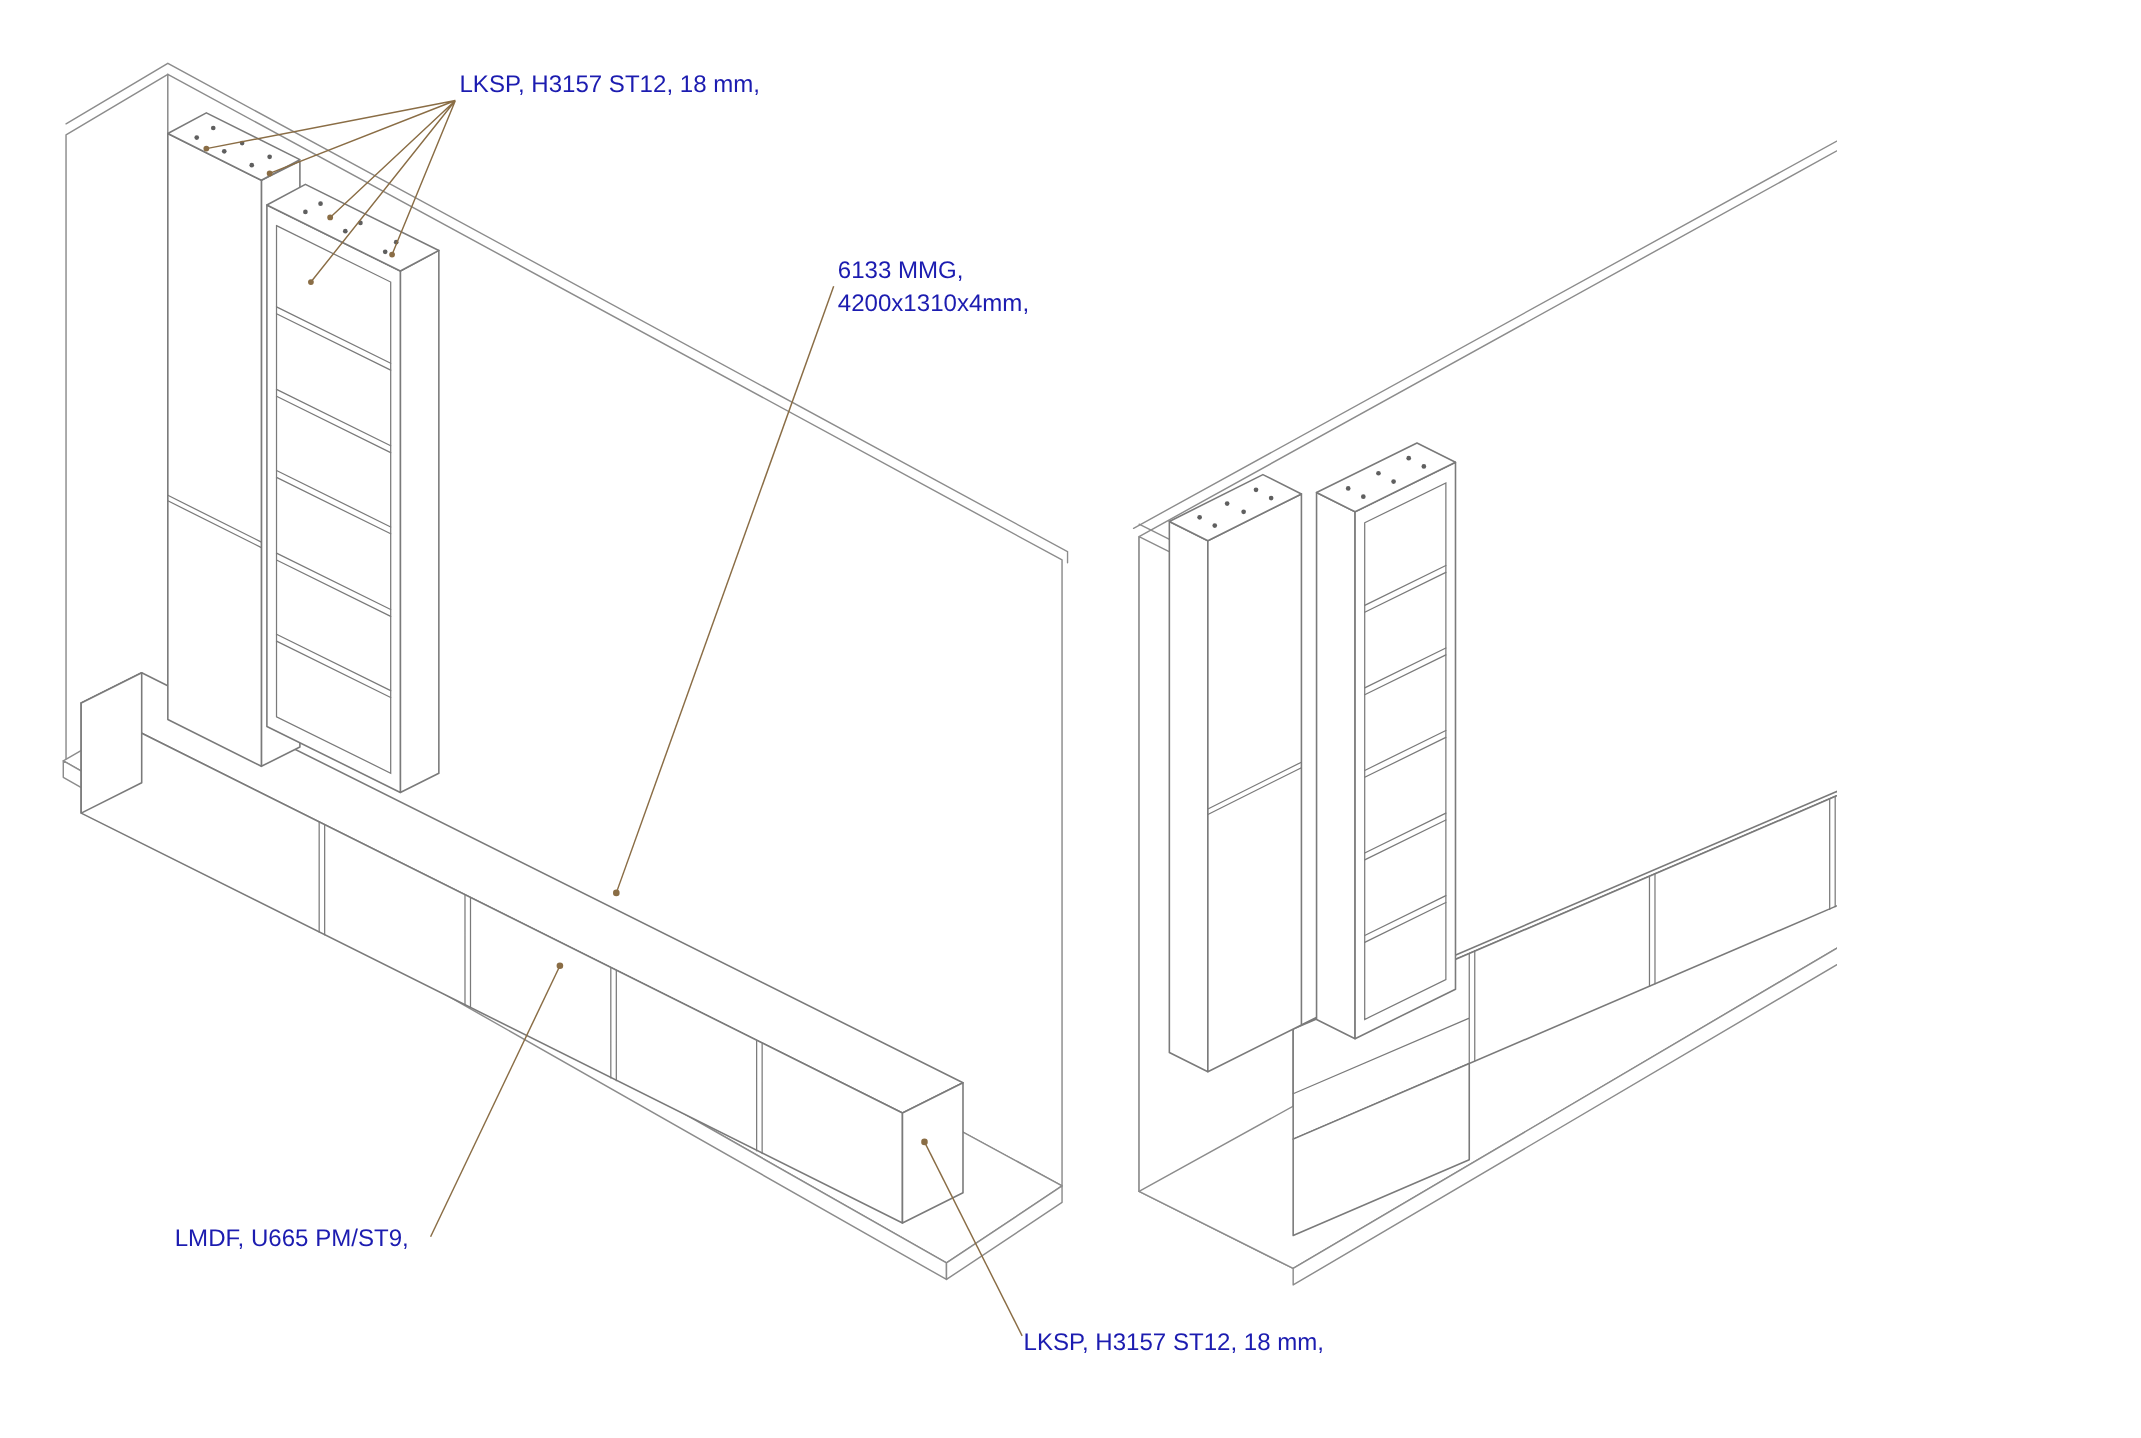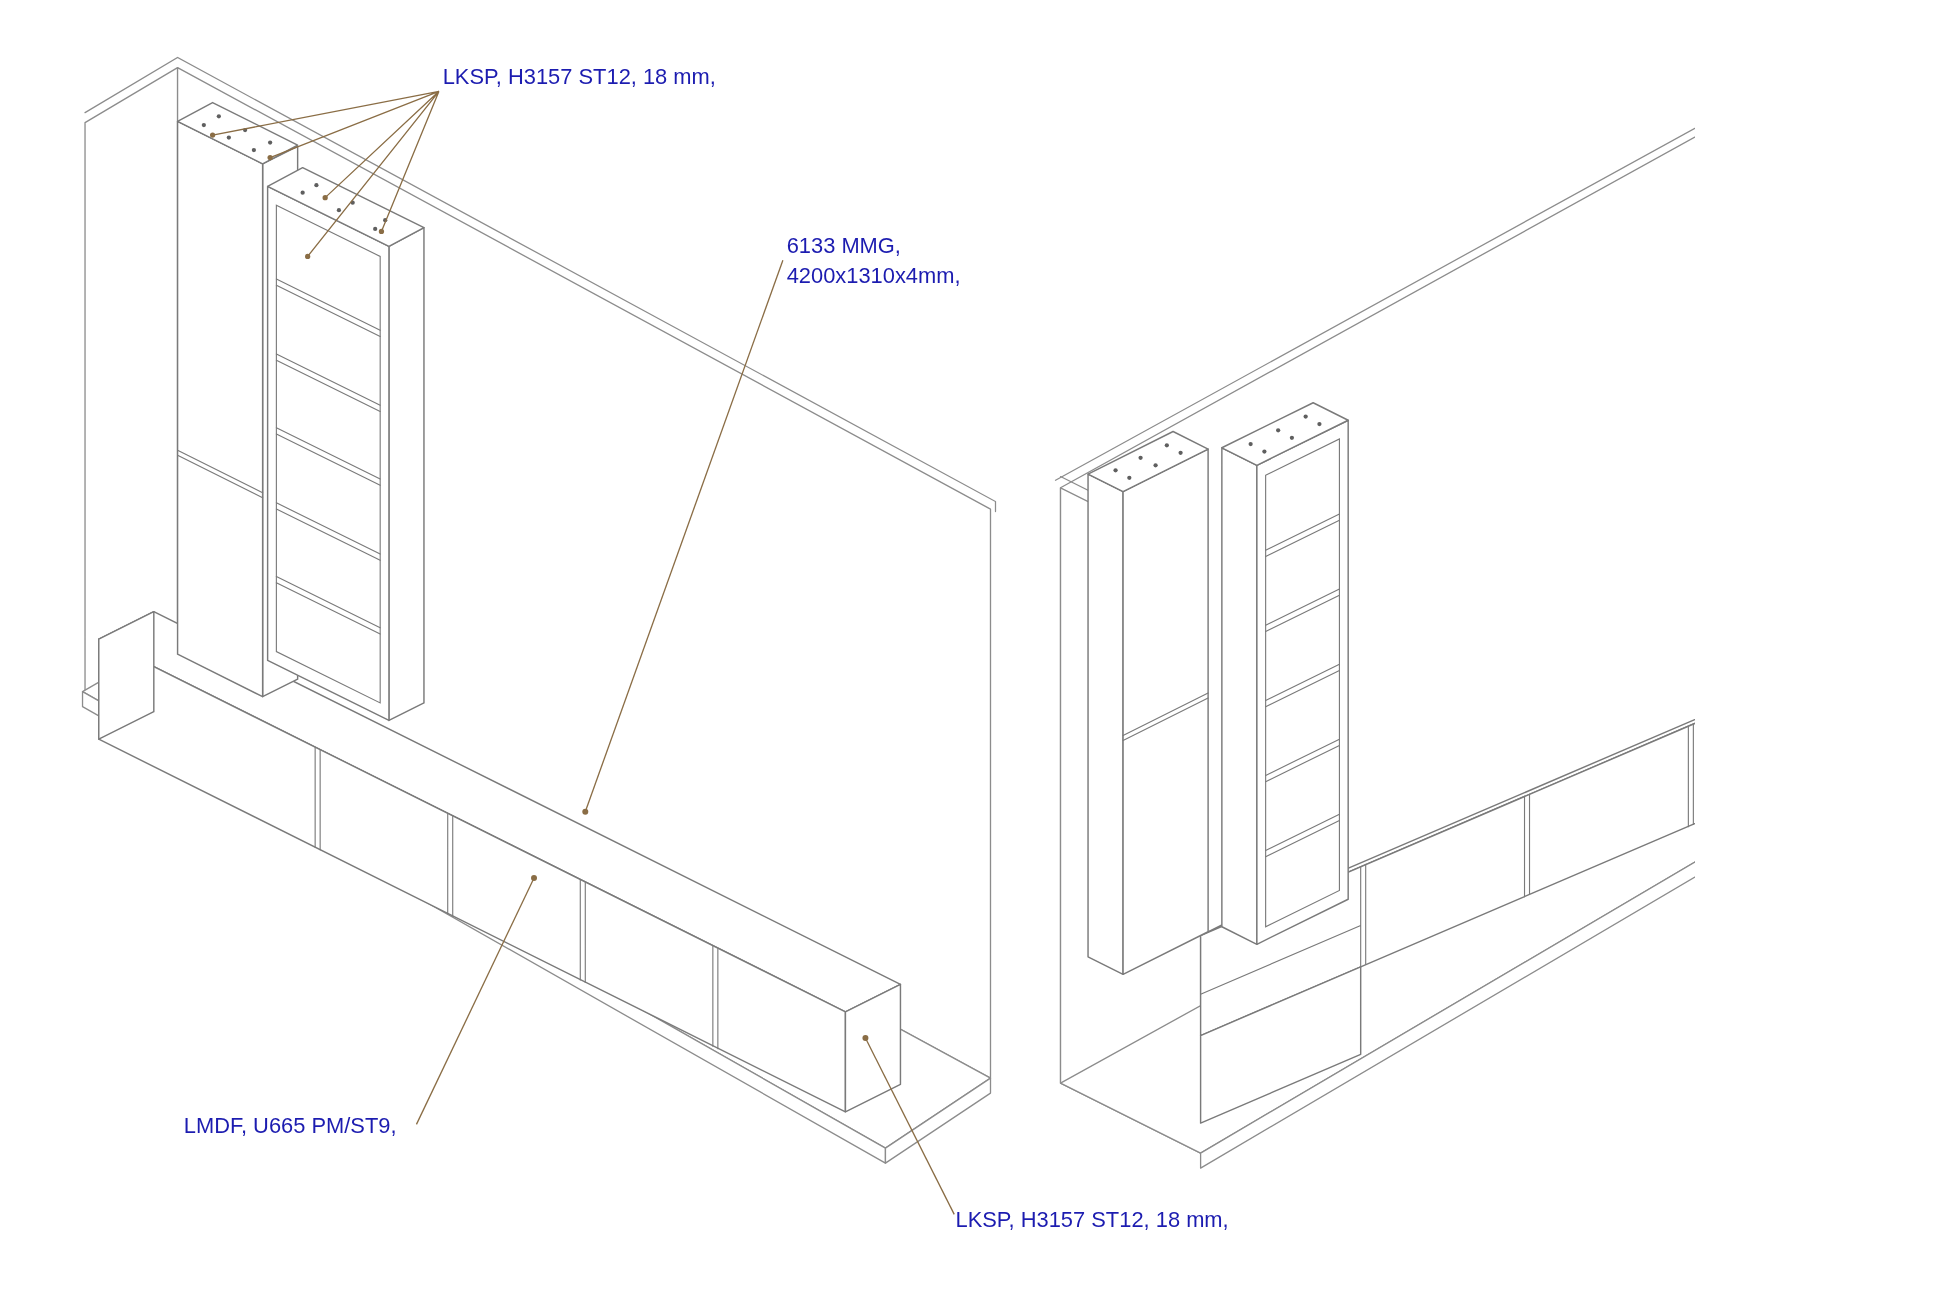--- a/index.html
+++ b/index.html
@@ -1,17 +1,17 @@
 <!DOCTYPE html>
 <html><head>
 <meta charset="utf-8">
 <style>
   html,body{margin:0;padding:0;background:#ffffff;}
   body{width:1946px;height:1307px;font-family:"Liberation Sans","DejaVu Sans",sans-serif;}
-  .stage{position:relative;width:1670px;height:1307px;background:#ffffff;overflow:hidden;padding-left:25px;}
+  .stage{position:relative;width:1670px;height:1307px;background:#ffffff;overflow:hidden;}
   svg{display:block;width:1946px;height:1307px;}
   .wallface{fill:#ffffff;stroke:#8c8c8c;stroke-width:1.05;stroke-linejoin:round;}
   .face{fill:#ffffff;stroke:#7a7a7a;stroke-width:1.15;stroke-linejoin:round;}
   .ln{fill:none;stroke:#8c8c8c;stroke-width:1.0;stroke-linecap:round;}
   .det{fill:none;stroke:#7a7a7a;stroke-width:0.9;stroke-linecap:round;}
   .leader{fill:none;stroke-width:1.05;}
   .screw{fill:#5f5f5f;stroke:none;}
   .lbl{font-size:17.5px;}
 </style>
 </head>

